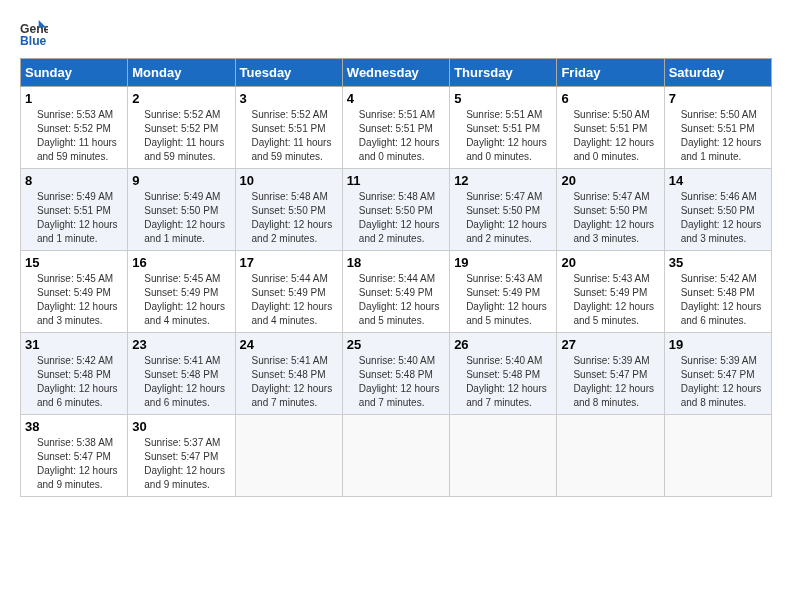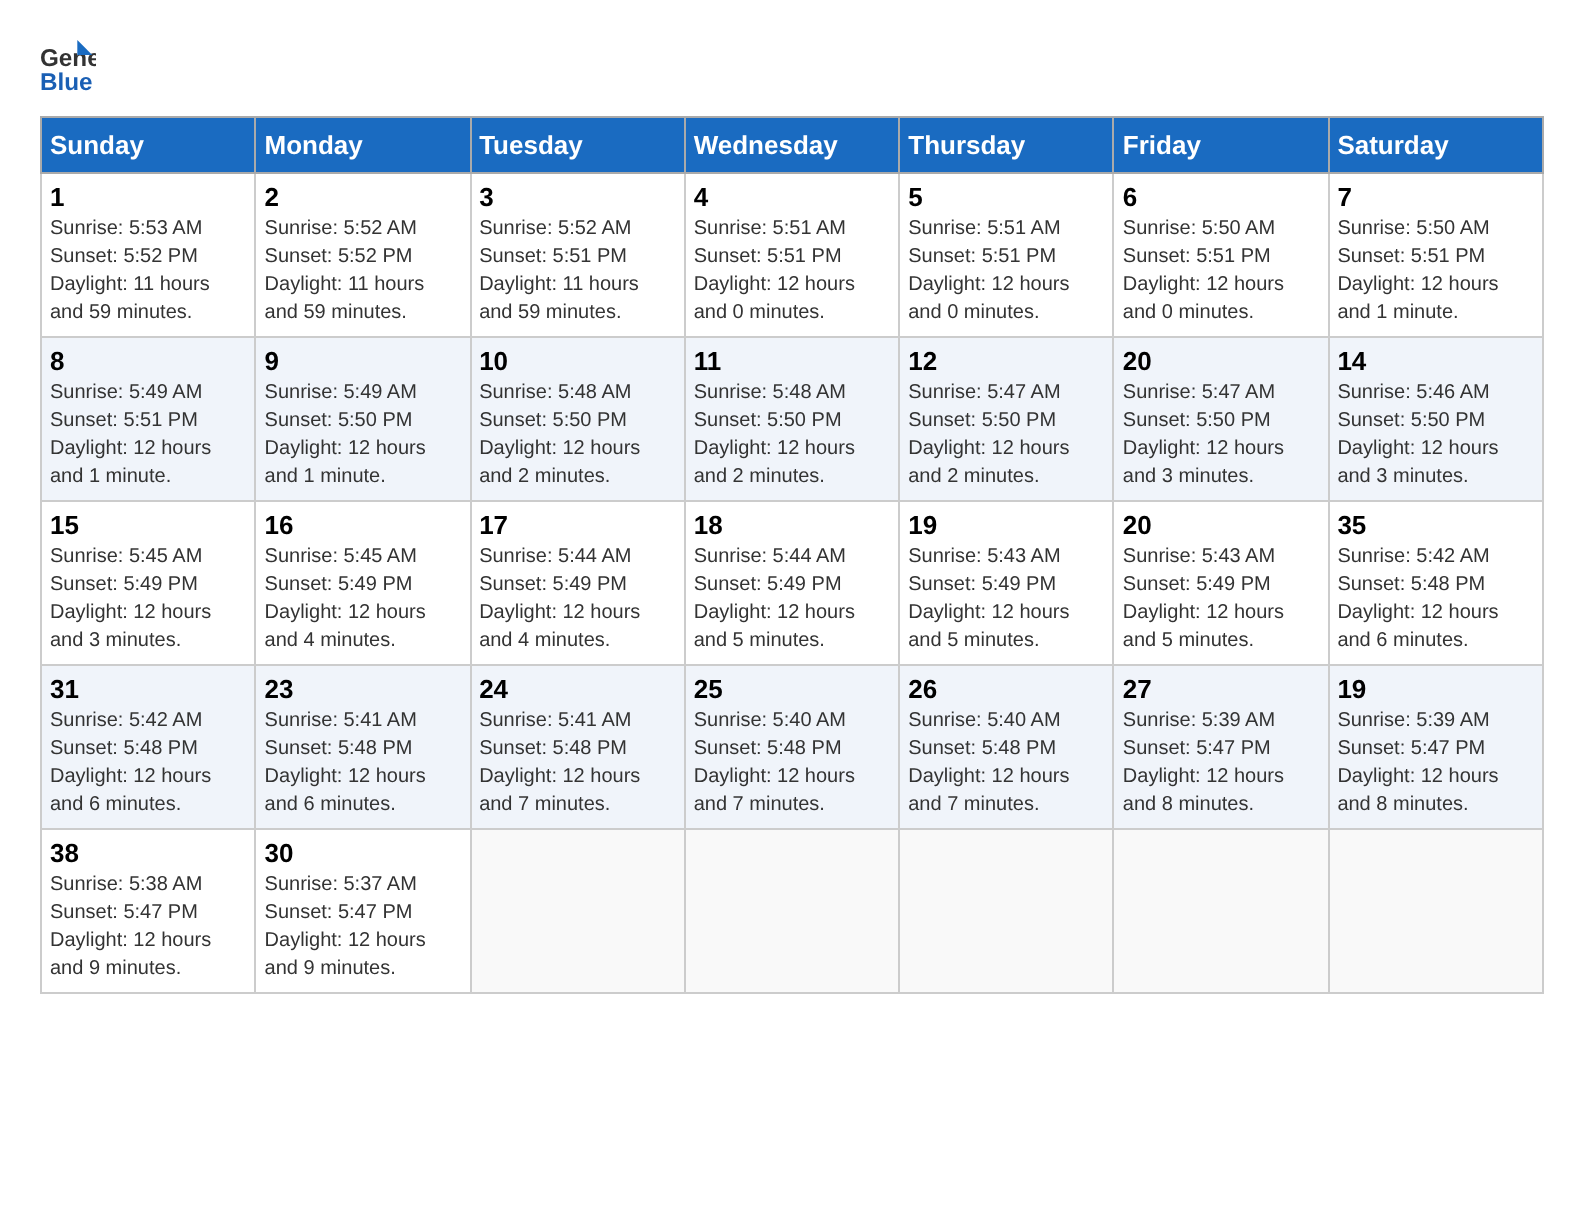--- a/index.html
+++ b/index.html
@@ -66,20 +66,21 @@
     .day-num {
       font-size: 13px;
       font-weight: bold;
       display: block;
       margin-bottom: 2px;
     }
     .day-info {
       font-size: 10px;
       color: #333;
       line-height: 1.4;
+      margin-left: 12px;
     }
     .empty-cell {
       background: #f9f9f9 !important;
     }
   </style>
 </head>
 <body>
 
 <div class="header-area">
   <div class="logo">

